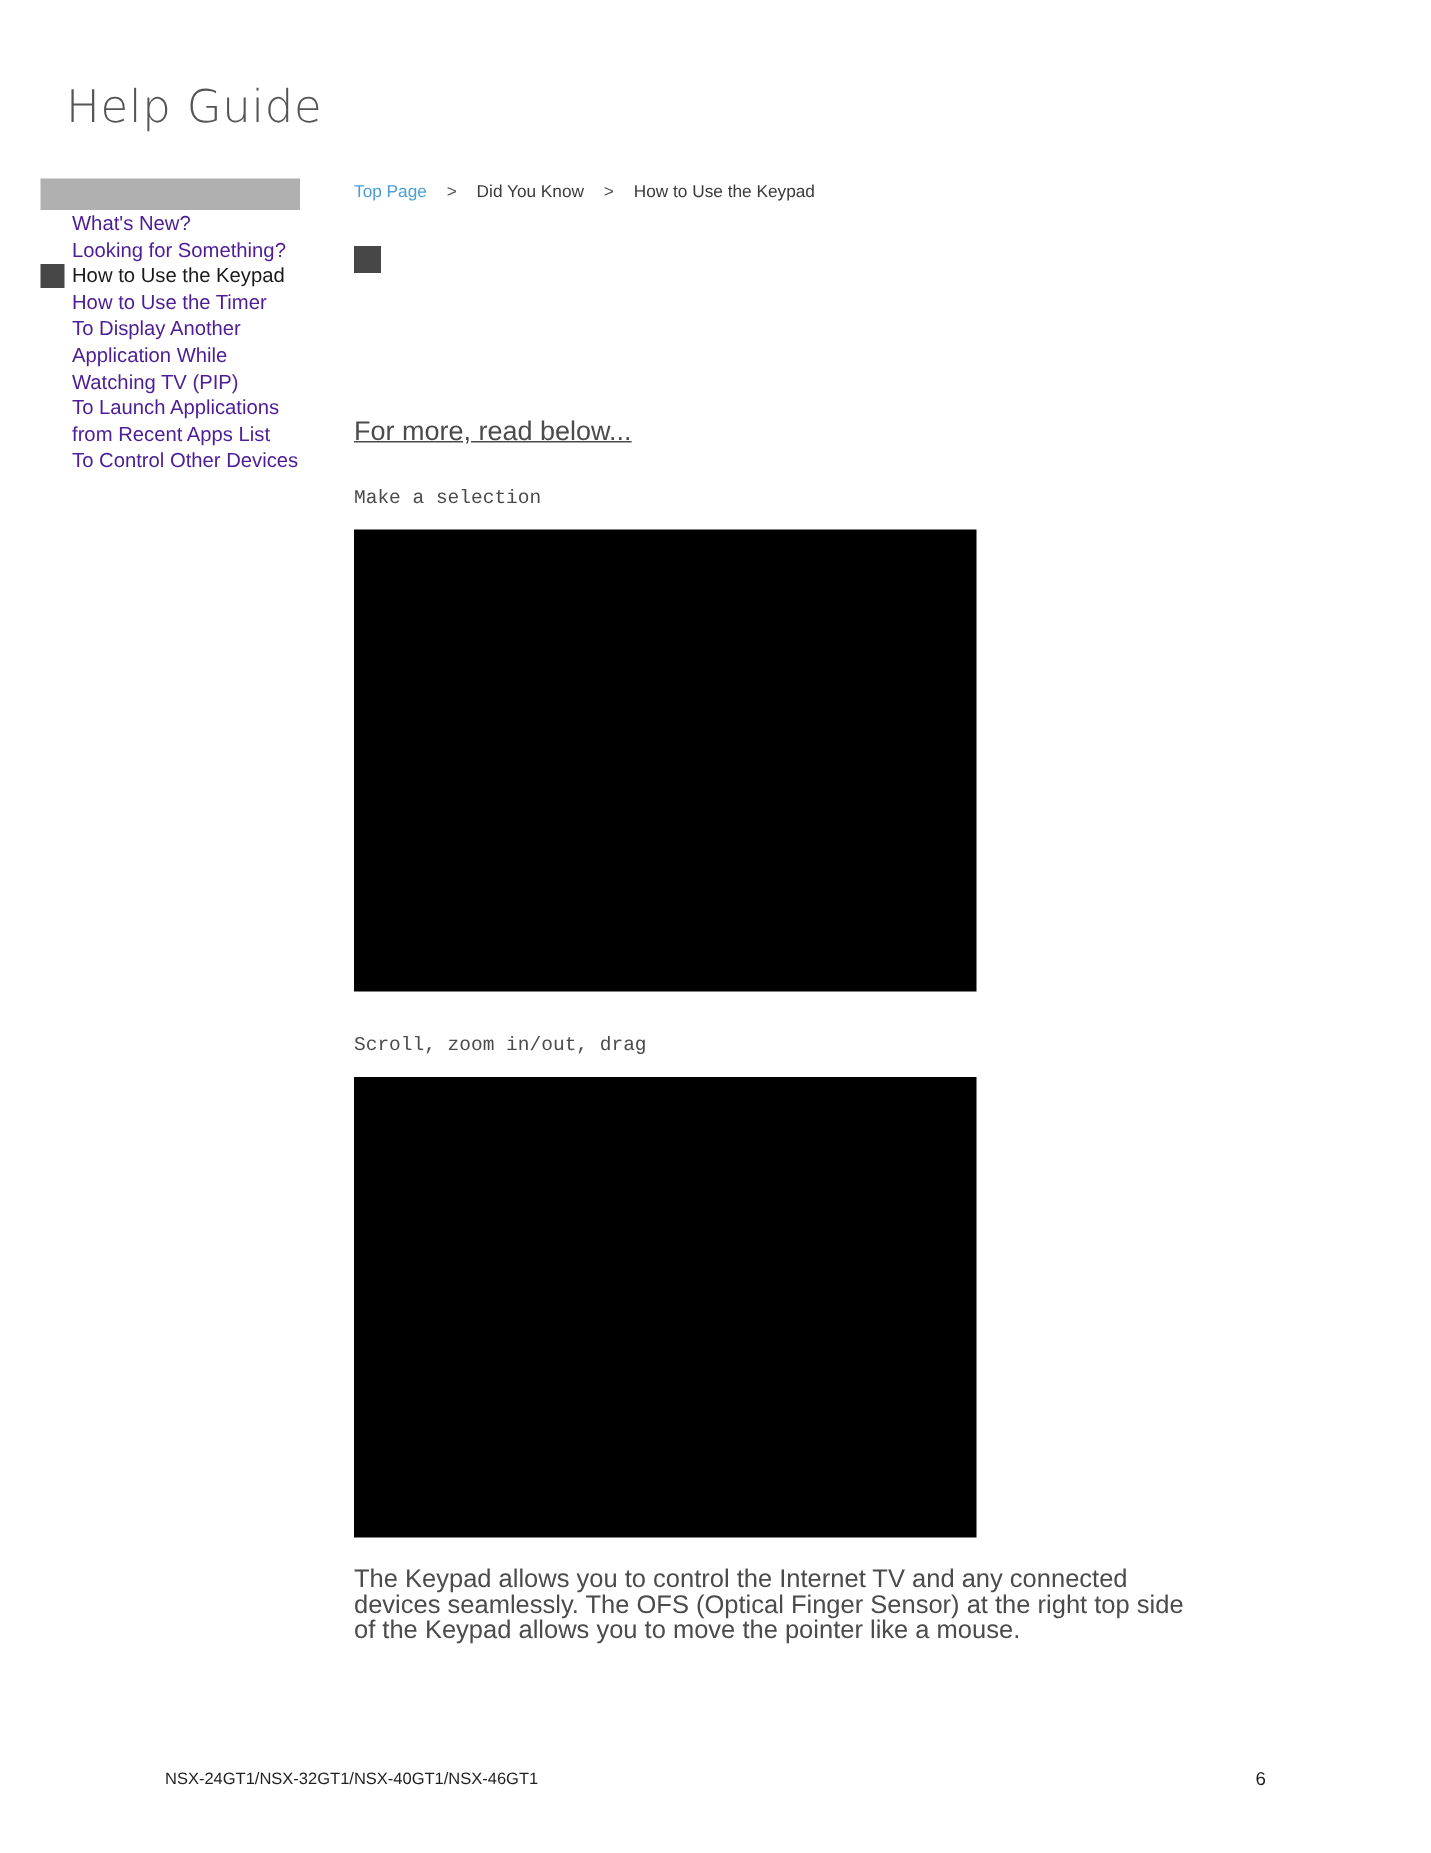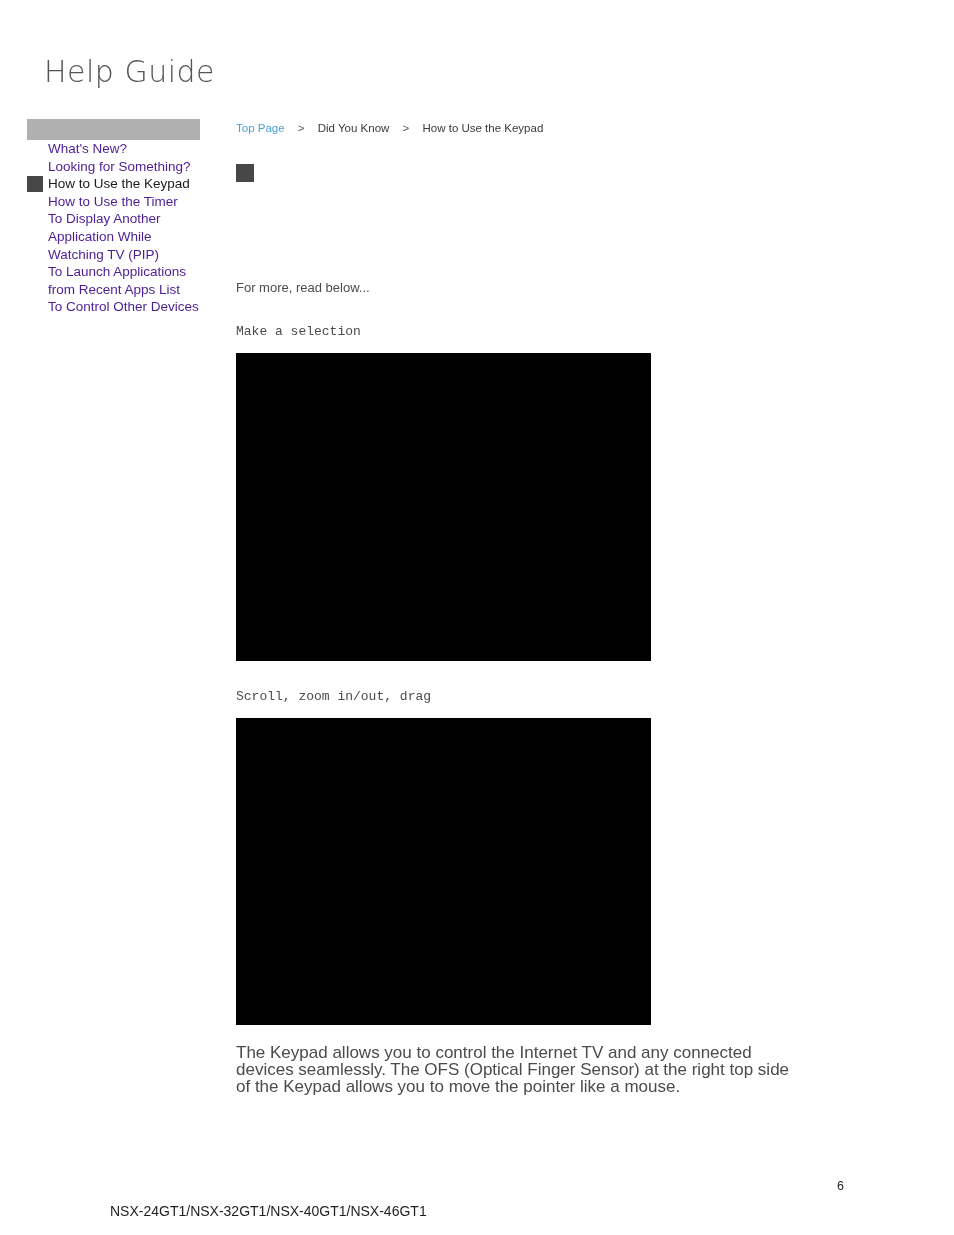--- a/index.html
+++ b/index.html
@@ -101,24 +101,25 @@
   }
 
   .content-badge {
     width: 18px;
     height: 18px;
     background: #474747;
     margin-top: 29px;
   }
 
   .lede {
-    font-size: 13px;
+    font-size: 18px;
     line-height: 17px;
     color: #4b4b4b;
     margin-top: 97px;
+    text-decoration: underline;
   }
 
   .section-caption {
     font-size: 13px;
     line-height: 17px;
     color: #4b4b4b;
     margin-top: 27px;
     font-family: Liberation Mono, monospace;
   }
 
@@ -169,25 +170,24 @@
     position: absolute;
     left: 110px;
     right: 110px;
     top: 1178px;
     height: 16px;
   }
   .footer-model {
     position: absolute;
     left: 0;
     top: 0;
-    font-size: 14px;
+    font-size: 11px;
     line-height: 16px;
     color: #1f1f1f;
     white-space: nowrap;
-    margin-top: 25px;
   }
   .footer-page {
     position: absolute;
     right: 0;
     top: 0;
     font-size: 12.5px;
     line-height: 16px;
     color: #1f1f1f;
   }
 </style>

